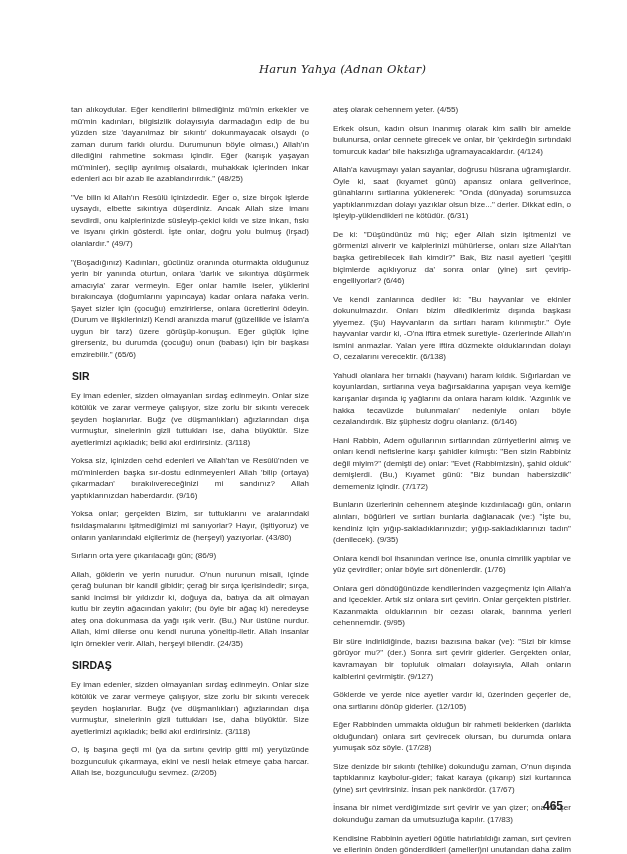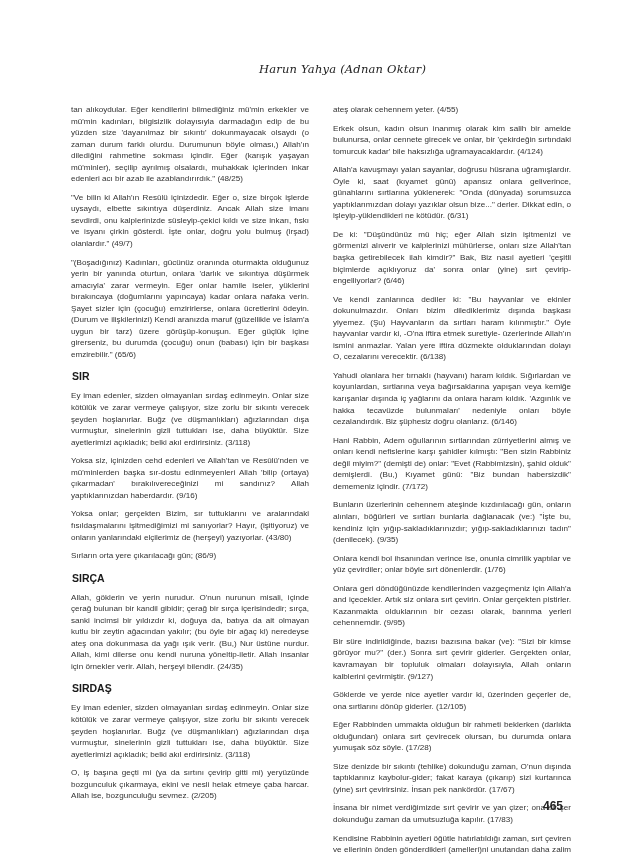--- a/index.html
+++ b/index.html
@@ -36,21 +36,20 @@
   <p>tan alıkoydular. Eğer kendilerini bilmediğiniz mü'min erkekler ve mü'min kadınları, bilgisizlik dolayısıyla darmadağın edip de bu yüzden size 'dayanılmaz bir sıkıntı' dokunmayacak olsaydı (o zaman durum farklı olurdu. Durumunun böyle olması,) Allah'ın dilediğini rahmetine sokması içindir. Eğer (karışık yaşayan mü'minler), seçilip ayrılmış olsalardı, muhakkak içlerinden inkar edenleri acı bir azab ile azablandırırdık." (48/25)</p>
   <p>"Ve bilin ki Allah'ın Resûlü içinizdedir. Eğer o, size birçok işlerde uysaydı, elbette sıkıntıya düşerdiniz. Ancak Allah size imanı sevdirdi, onu kalplerinizde süsleyip-çekici kıldı ve size inkarı, fıskı ve isyanı çirkin gösterdi. İşte onlar, doğru yolu bulmuş (irşad) olanlardır." (49/7)</p>
   <p>"(Boşadığınız) Kadınları, gücünüz oranında oturmakta olduğunuz yerin bir yanında oturtun, onlara 'darlık ve sıkıntıya düşürmek amacıyla' zarar vermeyin. Eğer onlar hamile iseler, yüklerini bırakıncaya (doğumlarını yapıncaya) kadar onlara nafaka verin. Şayet sizler için (çocuğu) emzirirlerse, onlara ücretlerini ödeyin. (Durum ve ilişkilerinizi) Kendi aranızda maruf (güzellikle ve İslam'a uygun bir tarz) üzere görüşüp-konuşun. Eğer güçlük içine girerseniz, bu durumda (çocuğu) onun (babası) için bir başkası emzirebilir." (65/6)</p>
 
   <h2>SIR</h2>
   <p>Ey iman edenler, sizden olmayanları sırdaş edinmeyin. Onlar size kötülük ve zarar vermeye çalışıyor, size zorlu bir sıkıntı verecek şeyden hoşlanırlar. Buğz (ve düşmanlıkları) ağızlarından dışa vurmuştur, sinelerinin gizli tuttukları ise, daha büyüktür. Size ayetlerimizi açıkladık; belki akıl erdirirsiniz. (3/118)</p>
   <p>Yoksa siz, içinizden cehd edenleri ve Allah'tan ve Resûlü'nden ve mü'minlerden başka sır-dostu edinmeyenleri Allah 'bilip (ortaya) çıkarmadan' bırakılıvereceğinizi mi sandınız? Allah yaptıklarınızdan haberdardır. (9/16)</p>
   <p>Yoksa onlar; gerçekten Bizim, sır tuttuklarını ve aralarındaki fısıldaşmalarını işitmediğimizi mi sanıyorlar? Hayır, (işitiyoruz) ve onların yanlarındaki elçilerimiz de (herşeyi) yazıyorlar. (43/80)</p>
   <p>Sırların orta yere çıkarılacağı gün; (86/9)</p>
 
-  <h2>SIRÇA</h2>
   <p>Allah, göklerin ve yerin nurudur. O'nun nurunun misali, içinde çerağ bulunan bir kandil gibidir; çerağ bir sırça içerisindedir; sırça, sanki incimsi bir yıldızdır ki, doğuya da, batıya da ait olmayan kutlu bir zeytin ağacından yakılır; (bu öyle bir ağaç ki) neredeyse ateş ona dokunmasa da yağı ışık verir. (Bu,) Nur üstüne nurdur. Allah, kimi dilerse onu kendi nuruna yöneltip-iletir. Allah insanlar için örnekler verir. Allah, herşeyi bilendir. (24/35)</p>
 
   <h2>SIRDAŞ</h2>
   <p>Ey iman edenler, sizden olmayanları sırdaş edinmeyin. Onlar size kötülük ve zarar vermeye çalışıyor, size zorlu bir sıkıntı verecek şeyden hoşlanırlar. Buğz (ve düşmanlıkları) ağızlarından dışa vurmuştur, sinelerinin gizli tuttukları ise, daha büyüktür. Size ayetlerimizi açıkladık; belki akıl erdirirsiniz. (3/118)</p>
 
   <p>O, iş başına geçti mi (ya da sırtını çevirip gitti mi) yeryüzünde bozgunculuk çıkarmaya, ekini ve nesli helak etmeye çaba harcar. Allah ise, bozgunculuğu sevmez. (2/205)</p>
 </div>
 
 <div class="col col-right">
   <p>ateş olarak cehennem yeter. (4/55)</p>

